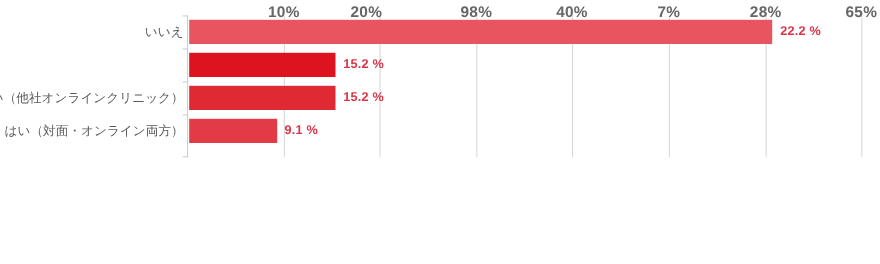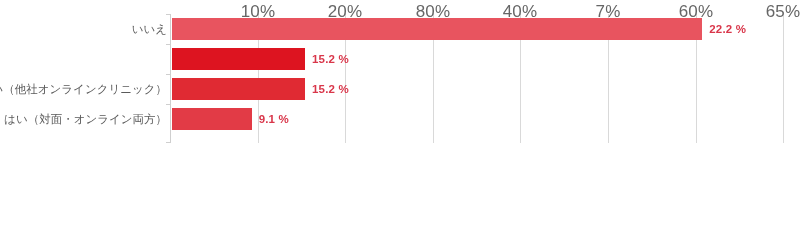--- a/index.html
+++ b/index.html
@@ -40,22 +40,22 @@
   .axis-line {
     position: absolute;
     top: 14px;
     height: 129px;
     width: 1px;
     background: #cfcfcf;
   }
   .tick-label {
     position: absolute;
     top: 2px;
-    font-size: 17px;
-    font-weight: normal;
+    font-size: 14px;
+    font-weight: bold;
     color: #666666;
     transform: translateX(-50%);
     white-space: nowrap;
     letter-spacing: 0.2px;
   }
 
   .tick-mark {
     position: absolute;
     left: 166px;
     width: 5px;
@@ -120,25 +120,25 @@
 
     <div class="gridline" style="left: 258px; background: rgb(217, 217, 217);"></div>
     <div class="gridline" style="left: 345px; background: rgb(217, 217, 217);"></div>
     <div class="gridline" style="left: 433px; background: rgb(217, 217, 217);"></div>
     <div class="gridline" style="left: 520px; background: rgb(217, 217, 217);"></div>
     <div class="gridline" style="left: 608px; background: rgb(217, 217, 217);"></div>
     <div class="gridline" style="left: 696px; background: rgb(217, 217, 217);"></div>
     <div class="gridline" style="left: 783px; background: rgb(217, 217, 217);"></div>
 
     <div class="tick-label" style="left: 258px; color: rgb(102, 102, 102);">10%</div>
-    <div class="tick-label" style="left: 345px; color: rgb(102, 102, 102);">20%</div>
-    <div class="tick-label" style="left: 433px; color: rgb(102, 102, 102);">80%</div>
+    <div class="tick-label" style="left: 333px; color: rgb(102, 102, 102);">20%</div>
+    <div class="tick-label" style="left: 433px; color: rgb(102, 102, 102);">98%</div>
     <div class="tick-label" style="left: 520px; color: rgb(102, 102, 102);">40%</div>
     <div class="tick-label" style="left: 608px; color: rgb(102, 102, 102);">7%</div>
-    <div class="tick-label" style="left: 696px; color: rgb(102, 102, 102);">60%</div>
+    <div class="tick-label" style="left: 696px; color: rgb(102, 102, 102);">28%</div>
     <div class="tick-label" style="left: 783px; color: rgb(102, 102, 102);">65%</div>
   </div>
 
   <div class="rows">
 
     <div class="row" style="top:14px;">
       <div class="cat-label" style="color: rgb(90, 90, 90);">いいえ</div>
       <div class="bar" style="width: 530.25px; background: rgb(232, 84, 95);"></div>
       <div class="value-label" style="left: 708.25px; color: rgb(217, 54, 74);">22.2 %</div>
     </div>

